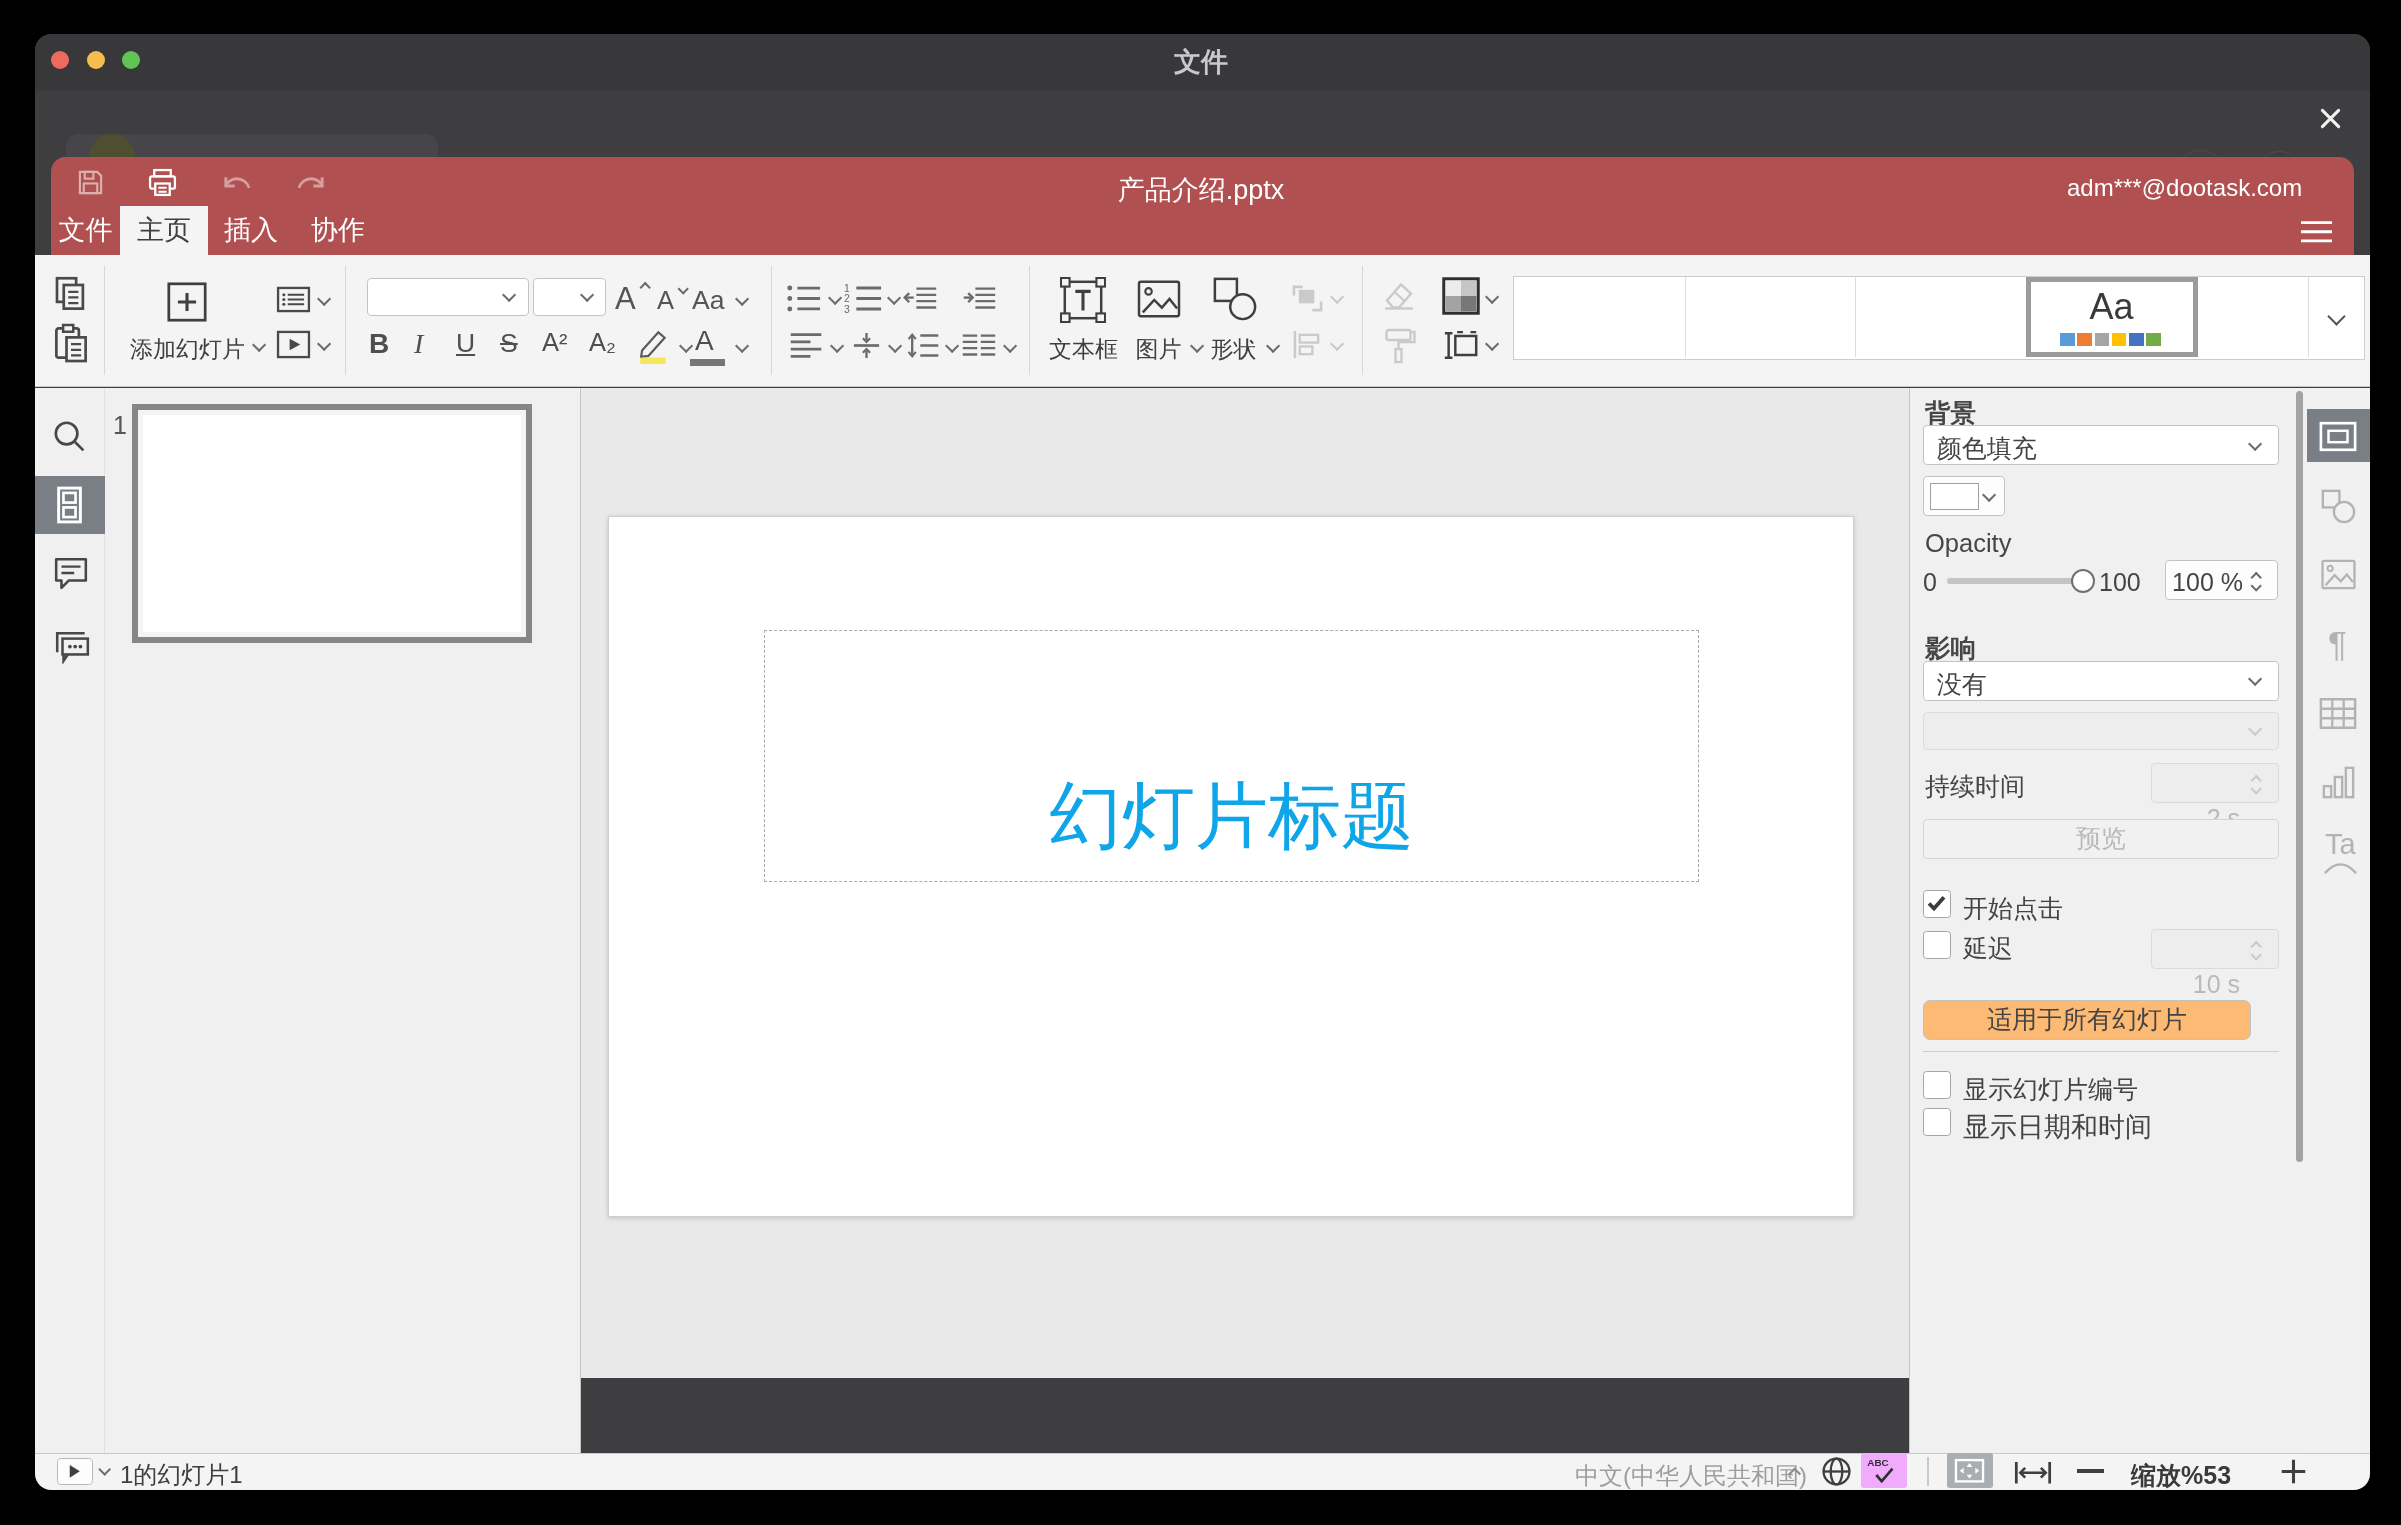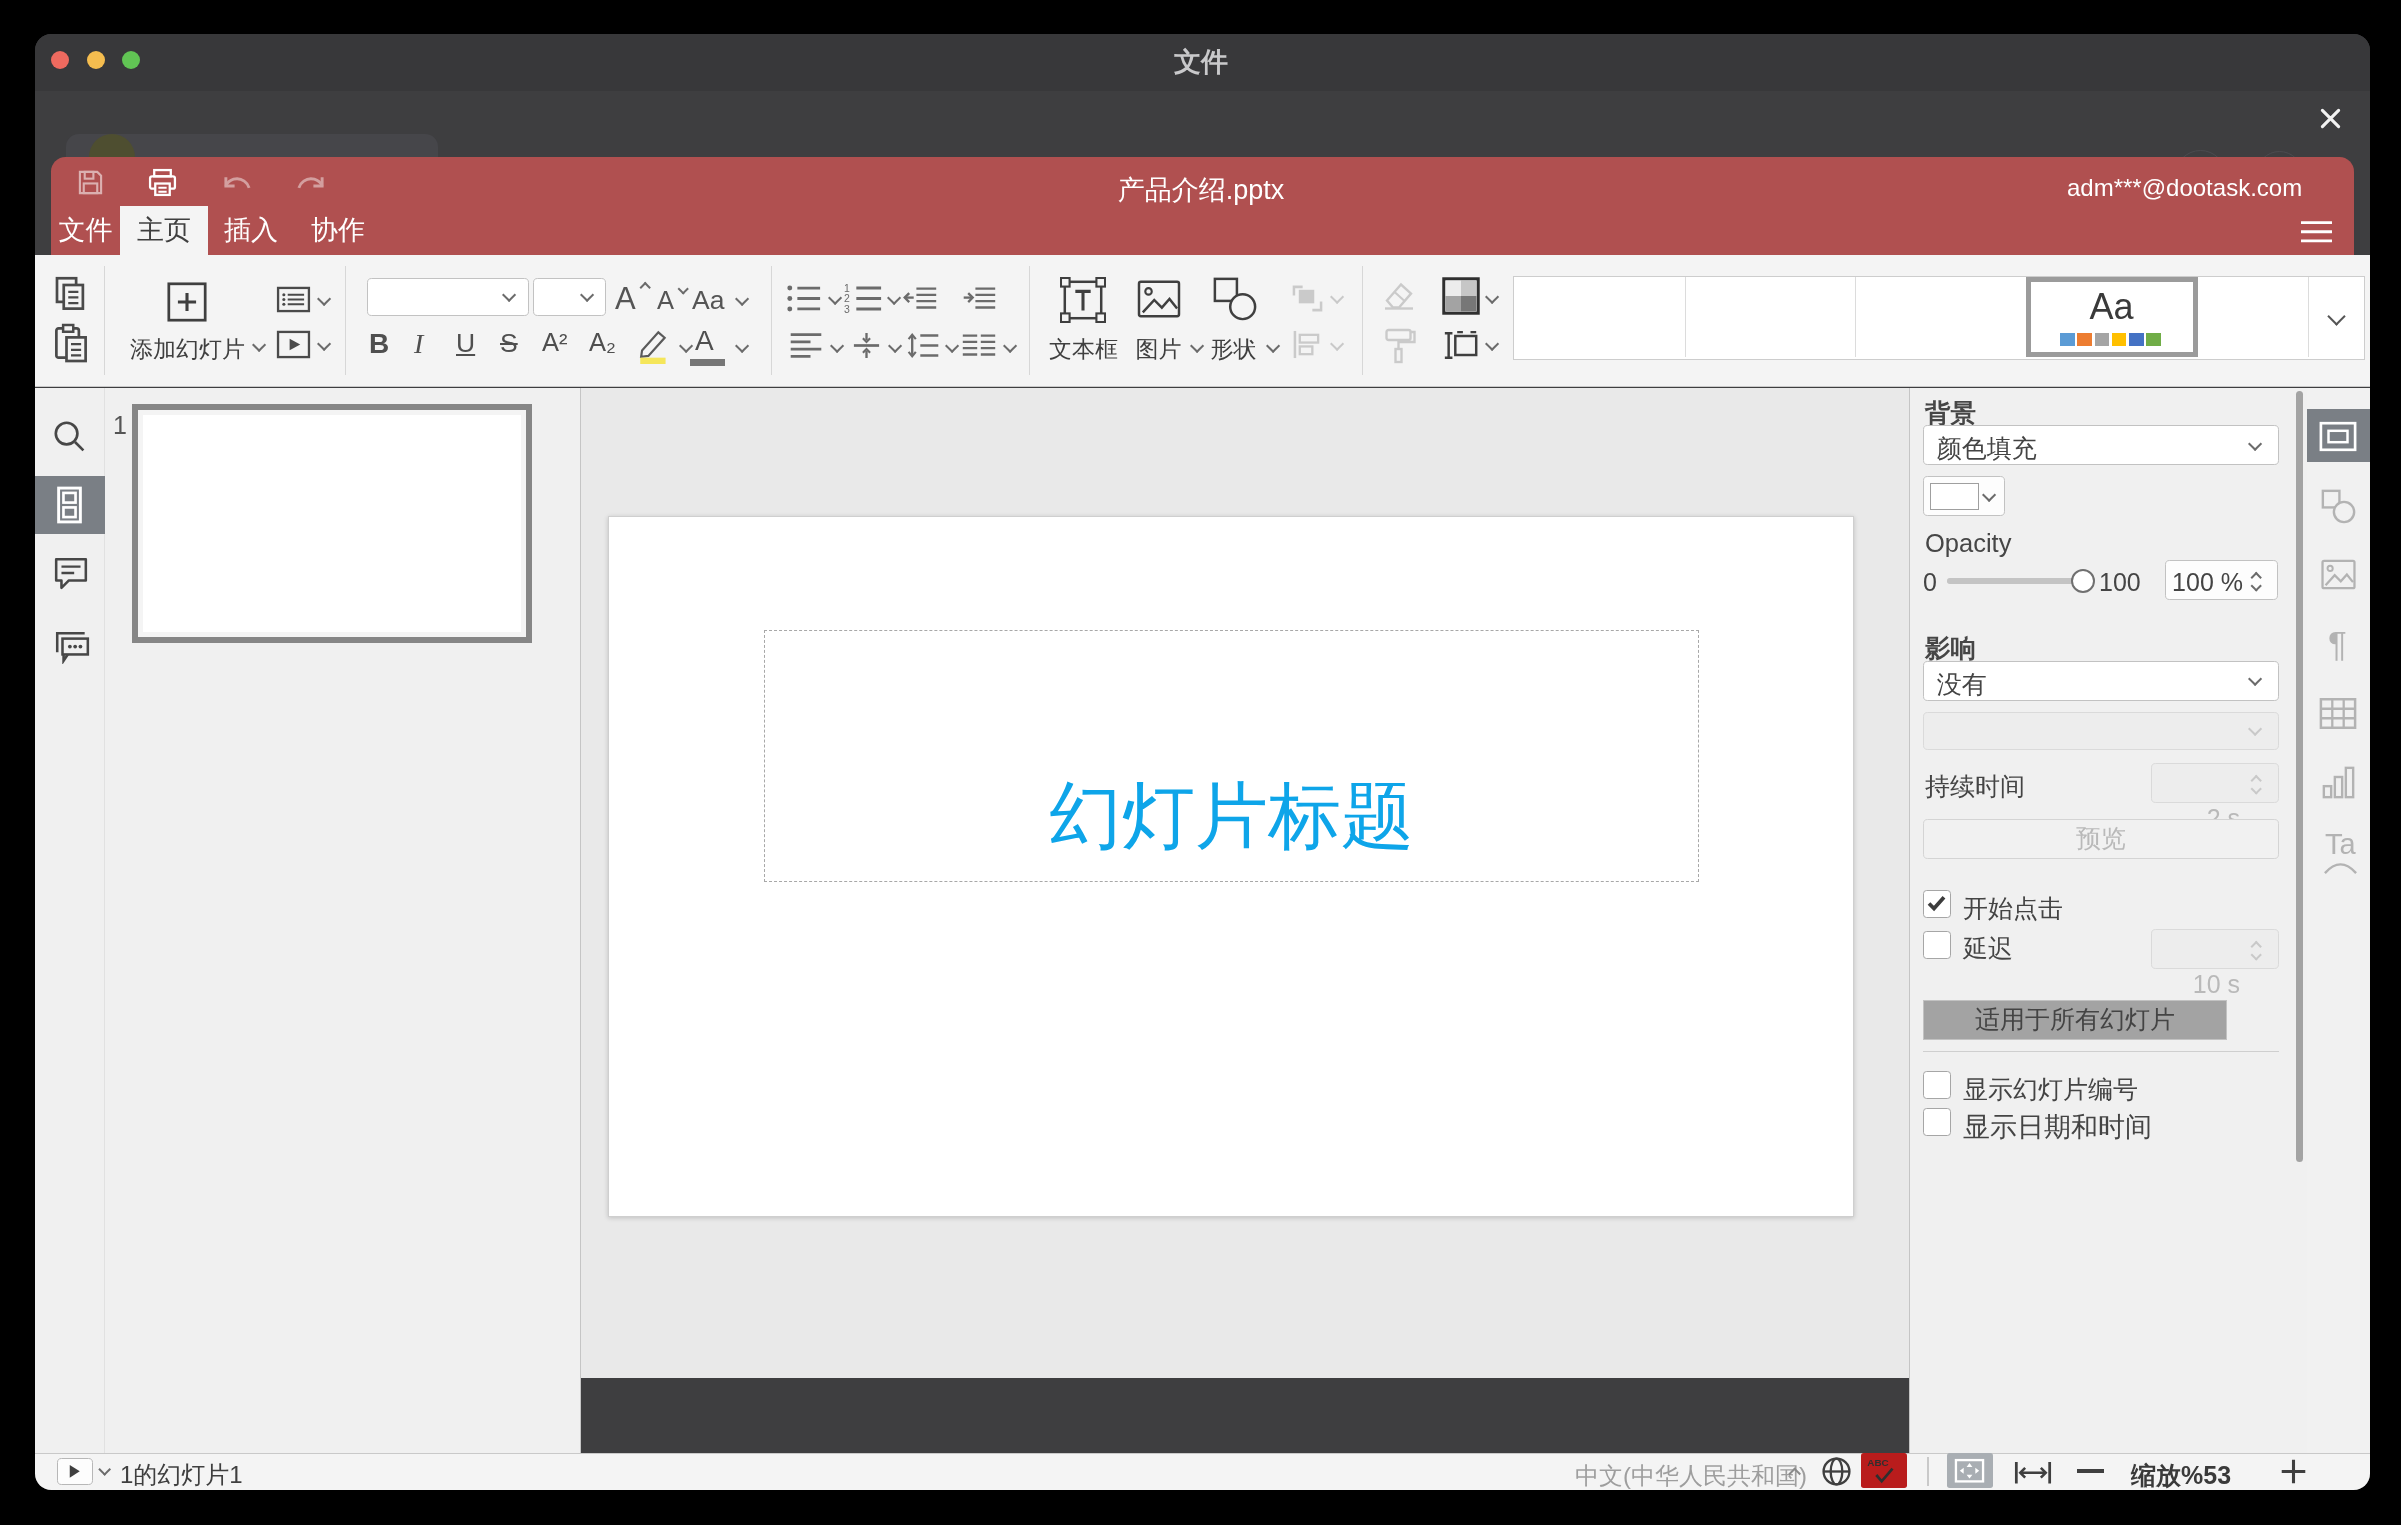--- a/index.html
+++ b/index.html
@@ -430,21 +430,21 @@
   </div>
   <div class="t" style="left:1963px;top:892px;font-size:25px;">开始点击</div>
   <div class="cb" style="left:1923px;top:931px;"></div>
   <div class="t" style="left:1963px;top:932px;font-size:25px;">延迟</div>
   <div class="spin dis" style="left:2151px;top:929px;width:128px;height:40px;">
     <span class="spintx dis" style="width:88px;">10 s</span>
   </div>
   <div class="car up lt" style="left:2252px;top:942px;width:6.4px;height:6.4px;border-width:2.3px;"></div>
   <div class="car lt" style="left:2252px;top:951px;width:6.4px;height:6.4px;border-width:2.3px;"></div>
 
-  <div class="abs" style="left:1923px;top:1000px;width:304px;height:40px;background:#a3a3a3;border:1.8px solid #c2c2c2;border-radius:0;box-sizing:border-box;text-align:center;">
+  <div class="abs" style="left:1923px;top:1000px;width:328px;height:40px;background:#fdba74;border:1.8px solid #c2c2c2;border-radius:7px;box-sizing:border-box;text-align:center;">
     <span style="font-size:25px;color:#444;line-height:36px;">适用于所有幻灯片</span>
   </div>
   <div class="abs" style="left:1923px;top:1051px;width:356px;height:0.9px;background:#cfcfcf;"></div>
 
   <div class="cb" style="left:1923px;top:1071px;"></div>
   <div class="t" style="left:1963px;top:1073px;font-size:25px;">显示幻灯片编号</div>
   <div class="cb" style="left:1923px;top:1108px;"></div>
   <div class="t" style="left:1963px;top:1109px;font-size:27px;">显示日期和时间</div>
 
   <div class="abs" style="left:2296px;top:391px;width:7.3px;height:771px;background:#a3a3a3;border-radius:3.6px;"></div>
@@ -502,21 +502,21 @@
 
   <div class="t" style="left:1575px;top:1460px;font-size:24px;color:#9e9e9e;">中文(中华人民共和国)</div>
   <div class="car up" style="left:1790px;top:1469px;width:7.3px;height:7.3px;border-color:#8a8a8a;"></div>
   <div class="abs ibtn" style="left:1821px;top:1456px;">
     <svg width="31" height="31" viewBox="0 0 24 24">
             <circle cx="12" cy="12" r="10" stroke="#3f3f3f" stroke-width="1.8" fill="none"></circle>
             <ellipse cx="12" cy="12" rx="4.5" ry="10" stroke="#3f3f3f" stroke-width="1.8" fill="none"></ellipse>
             <path d="M2 12h20" stroke="#3f3f3f" stroke-width="1.8"></path>
           </svg>
   </div>
-  <div class="abs" style="left:1861px;top:1453px;width:46px;height:35px;background:#b91c1c;border-radius:2.7px;">
+  <div class="abs" style="left:1861px;top:1453px;width:46px;height:35px;background:#f0abfc;border-radius:2.7px;">
     <svg width="33" height="27" viewBox="0 0 36 30" style="margin:3.6px 0 0 6.4px;">
             <text x="0" y="10" font-size="11" font-weight="bold" fill="#2f2f2f">ABC</text>
             <path d="M10 20l6 7 12-14" stroke="#2f2f2f" stroke-width="3" fill="none"></path>
           </svg>
   </div>
   <div class="abs" style="left:1927px;top:1457px;width:1.8px;height:29px;background:#c9c9c9;"></div>
   <div class="abs" style="left:1947px;top:1453px;width:46px;height:35px;background:#a9aeb3;border-radius:2.7px;">
     <svg width="31" height="25.5" viewBox="0 0 32 26" style="margin:4.6px 0 0 7.3px;">
             <rect x="2" y="2" width="28" height="22" stroke="#fff" stroke-width="2.4" fill="none"></rect>
             <path d="M16 5l3 4h-6zM16 21l3-4h-6zM6 13l4-3v6zM26 13l-4-3v6z" fill="#fff"></path>

